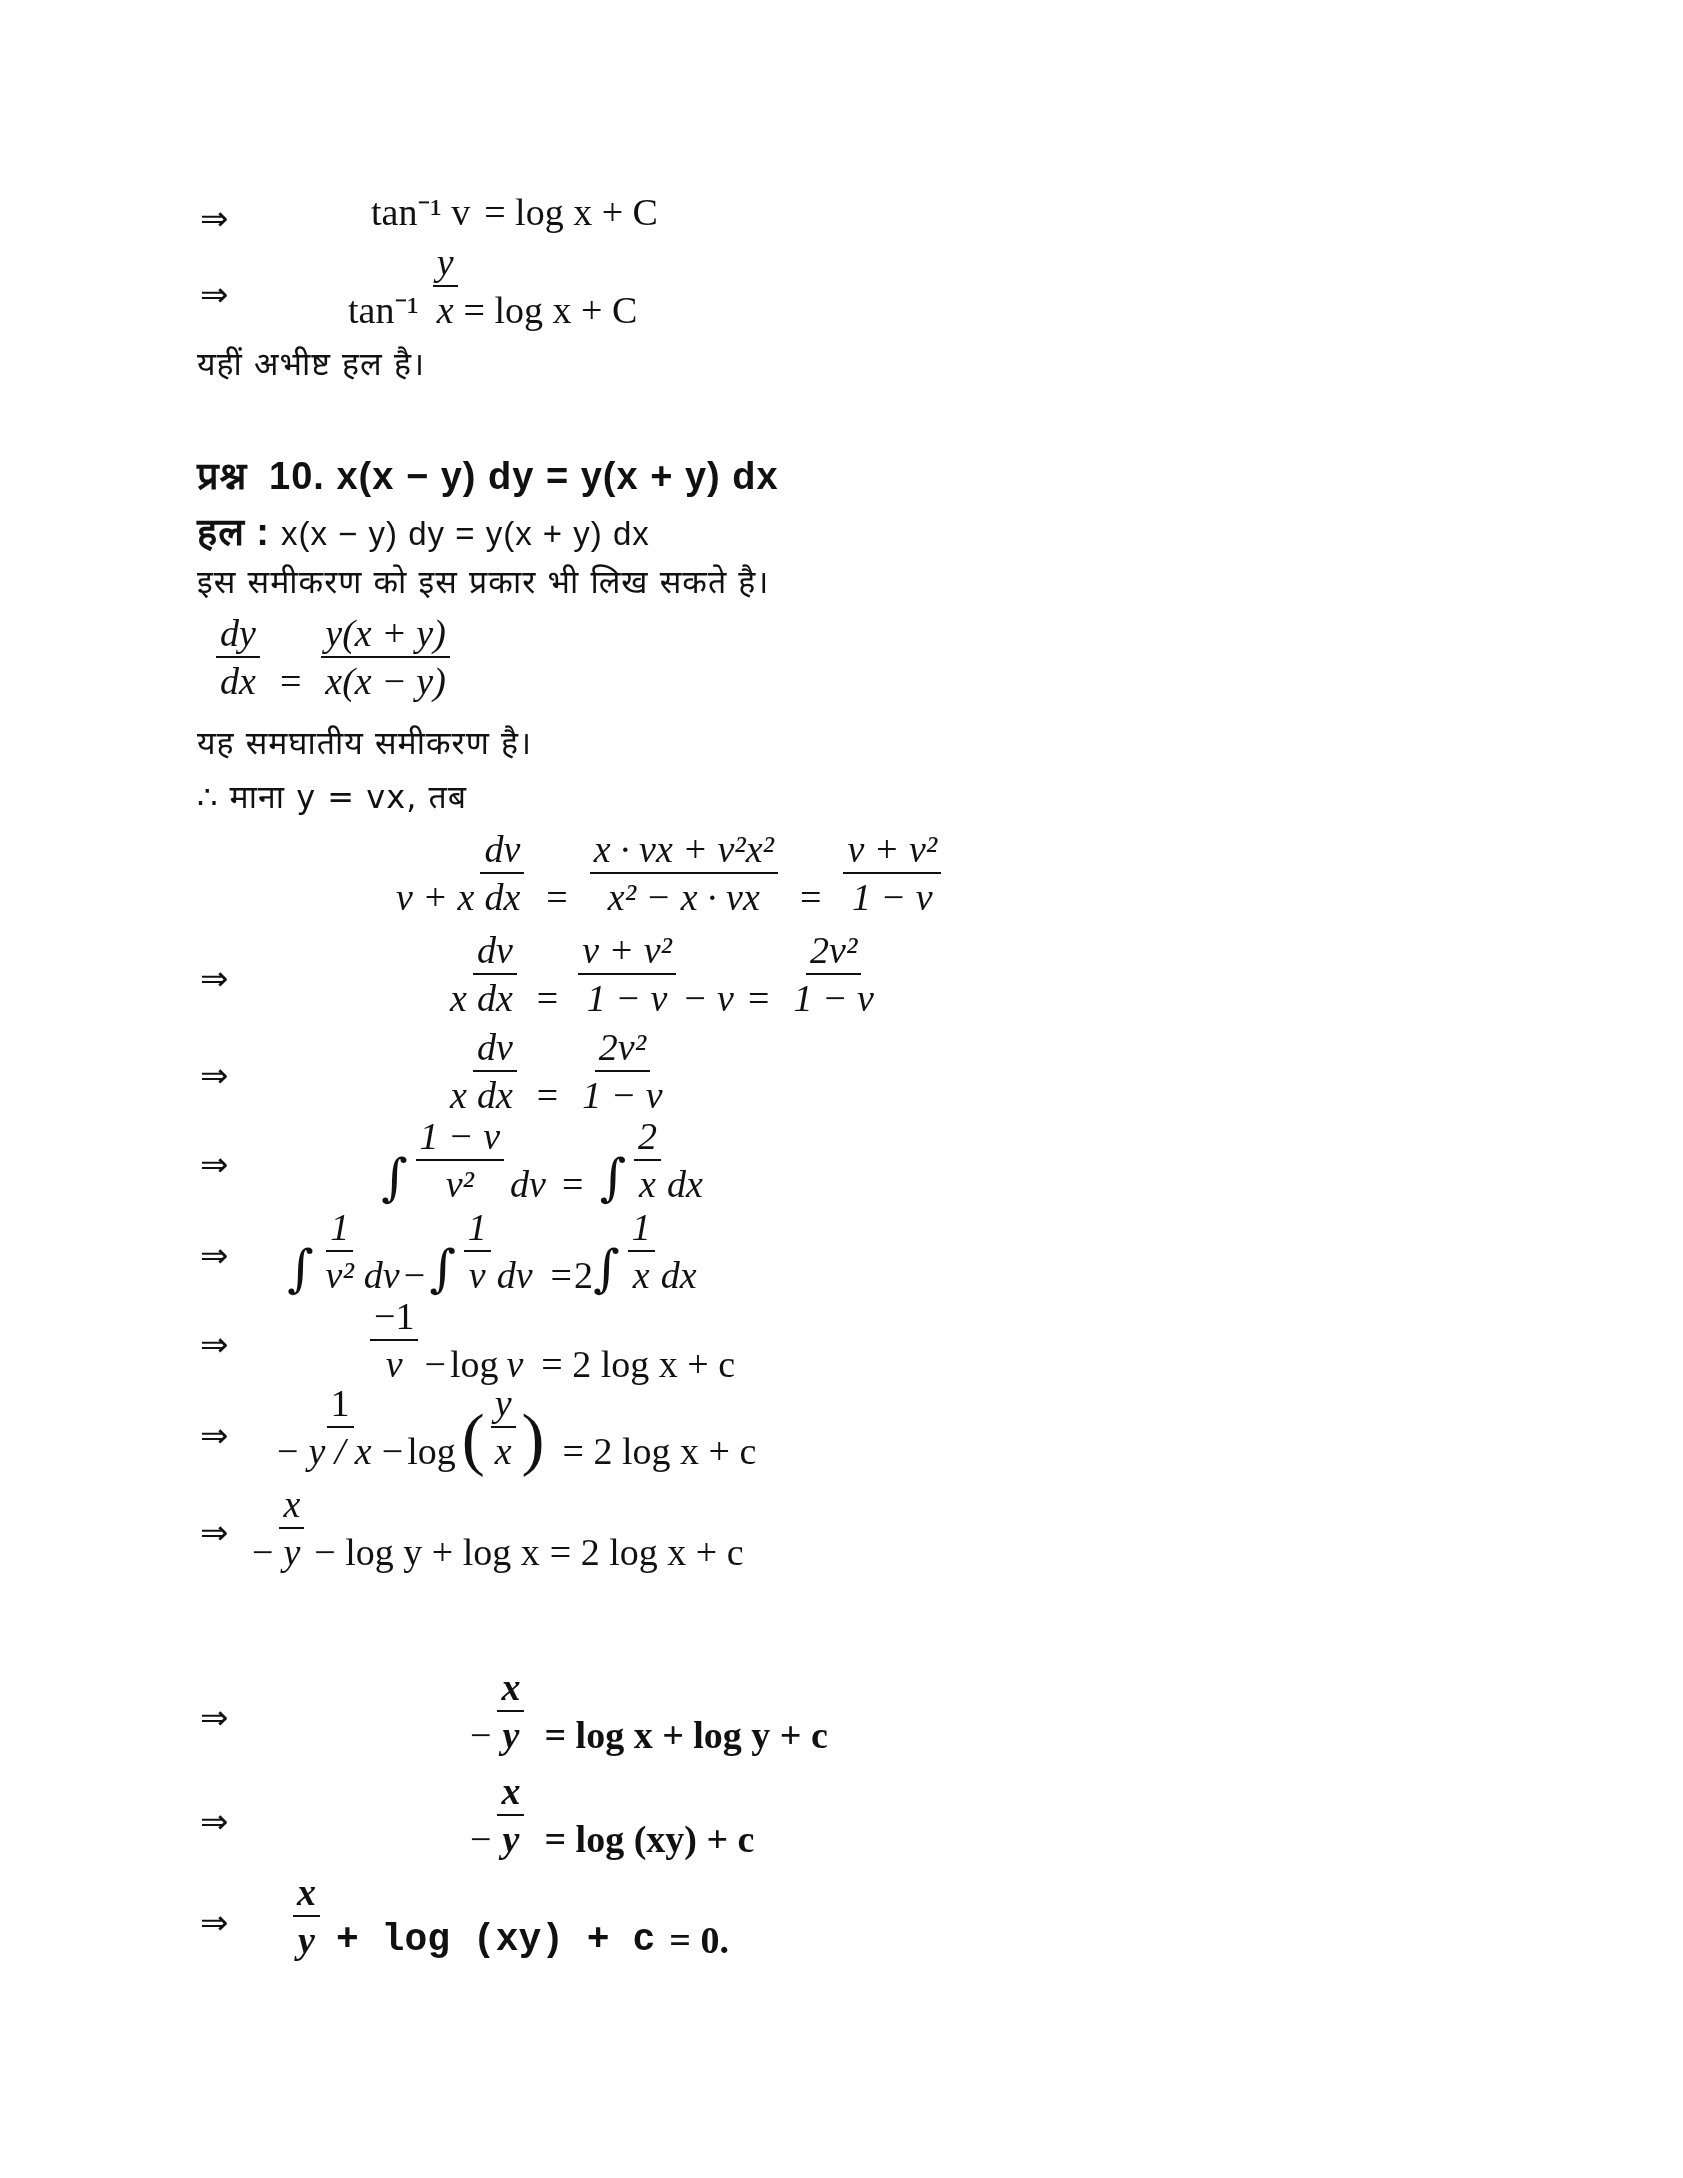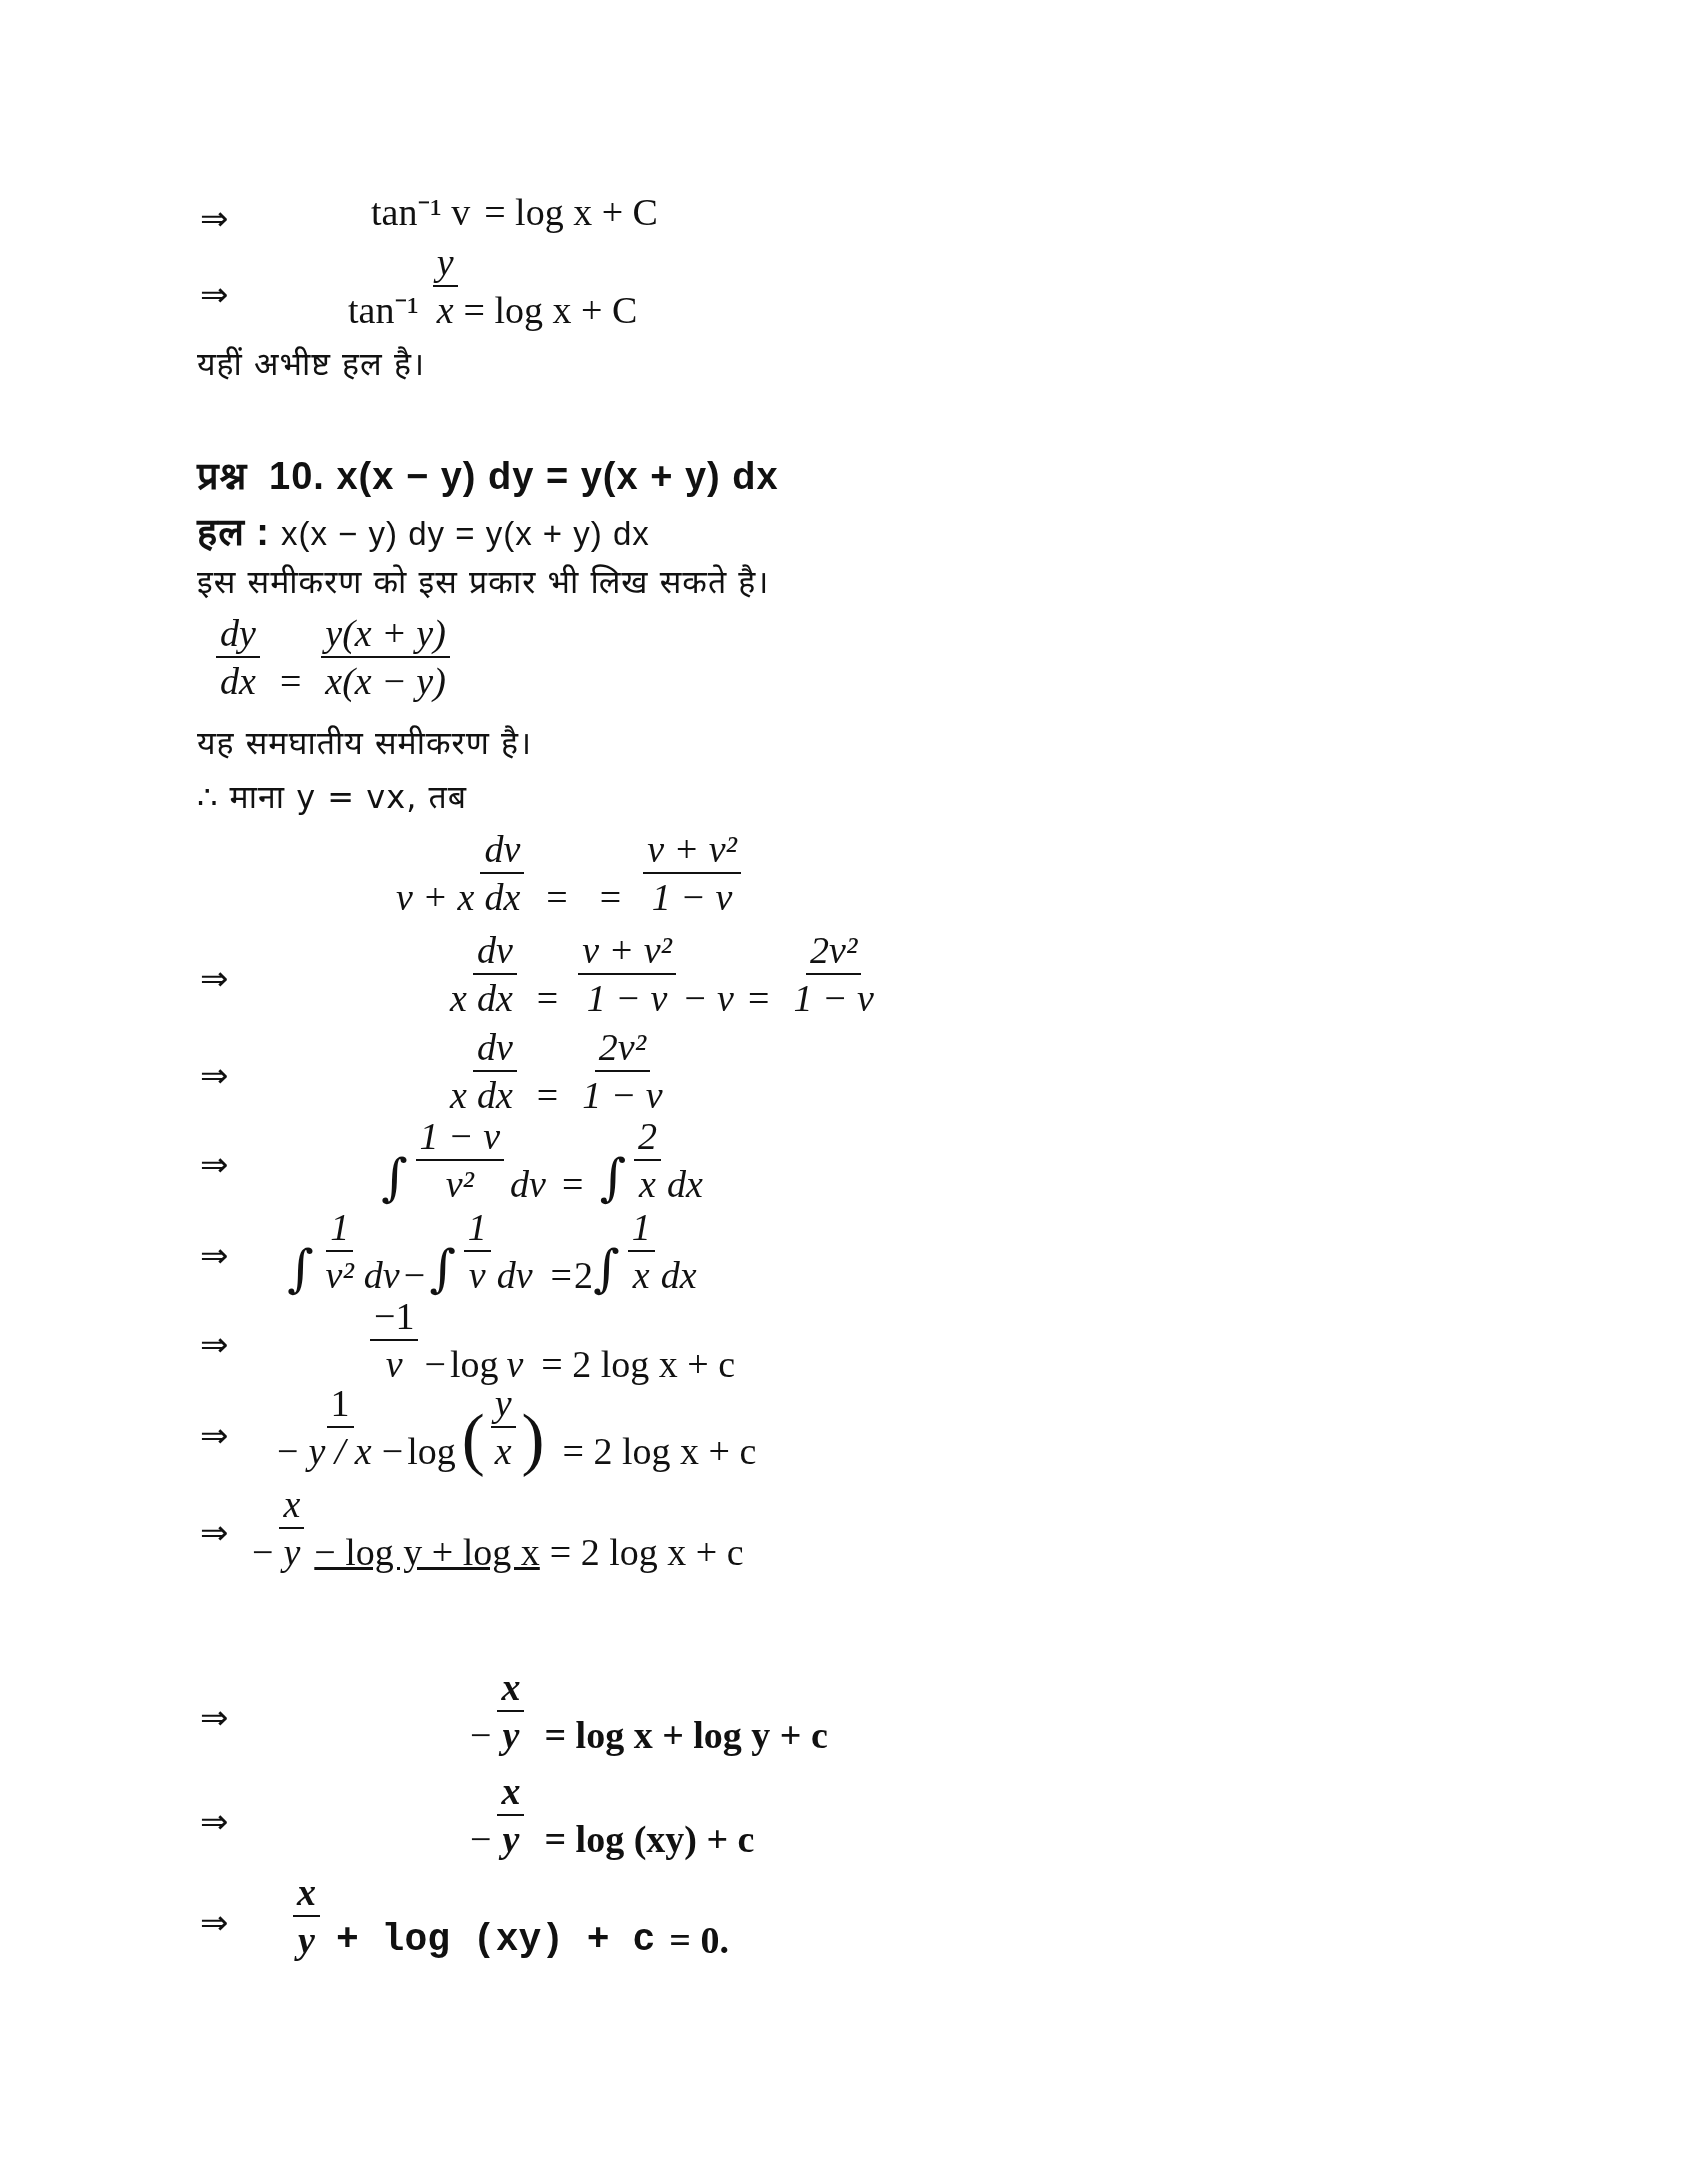--- a/index.html
+++ b/index.html
@@ -72,20 +72,24 @@
 <div class="hi" style="top:720px;">यह समघातीय समीकरण है।</div>
 <div class="hi" style="top:774px;">∴ माना  y = vx, तब</div>
 
 <div class="math" style="left:396px; top:830px;">
   <i>v + x</i>
   <span class="frac">
       <i class="num">dv</i>
       <i class="den">dx</i>
     </span>
   <span style="margin:0 16px;">=</span>
+  <span class="frac">
+      <i class="num">x · vx + v²x²</i>
+      <i class="den">x² − x · vx</i>
+    </span>
   <span style="margin:0 16px;">=</span>
   <span class="frac">
       <i class="num">v + v²</i>
       <i class="den">1 − v</i>
     </span>
 </div>
 
 <div class="line" style="top:931px;">
   <span class="arrow" style="top:30px;">⇒</span>
   <div class="math" style="left:450px; top:0;">
@@ -205,21 +209,21 @@
 </div>
 
 <div class="line" style="top:1485px;">
   <span class="arrow" style="top:30px;">⇒</span>
   <div class="math" style="left:252px; top:0;">
     <span>−</span>
     <span class="frac">
         <i class="num">x</i>
         <i class="den">y</i>
       </span>
-    <span style="margin-left:4px;text-decoration:underline;">− log y + log x</span>
+    <span style="margin-left:4px;">− log y + log x</span>
     <span style="margin-left:10px;">= 2 log x + c</span>
   </div>
 </div>
 
 <div class="line" style="top:1668px;">
   <span class="arrow" style="top:32px;">⇒</span>
   <div class="math" style="left:470px; top:0;">
     <span>−</span>
     <span class="frac">
         <i class="num" style="font-weight:bold;">x</i>

